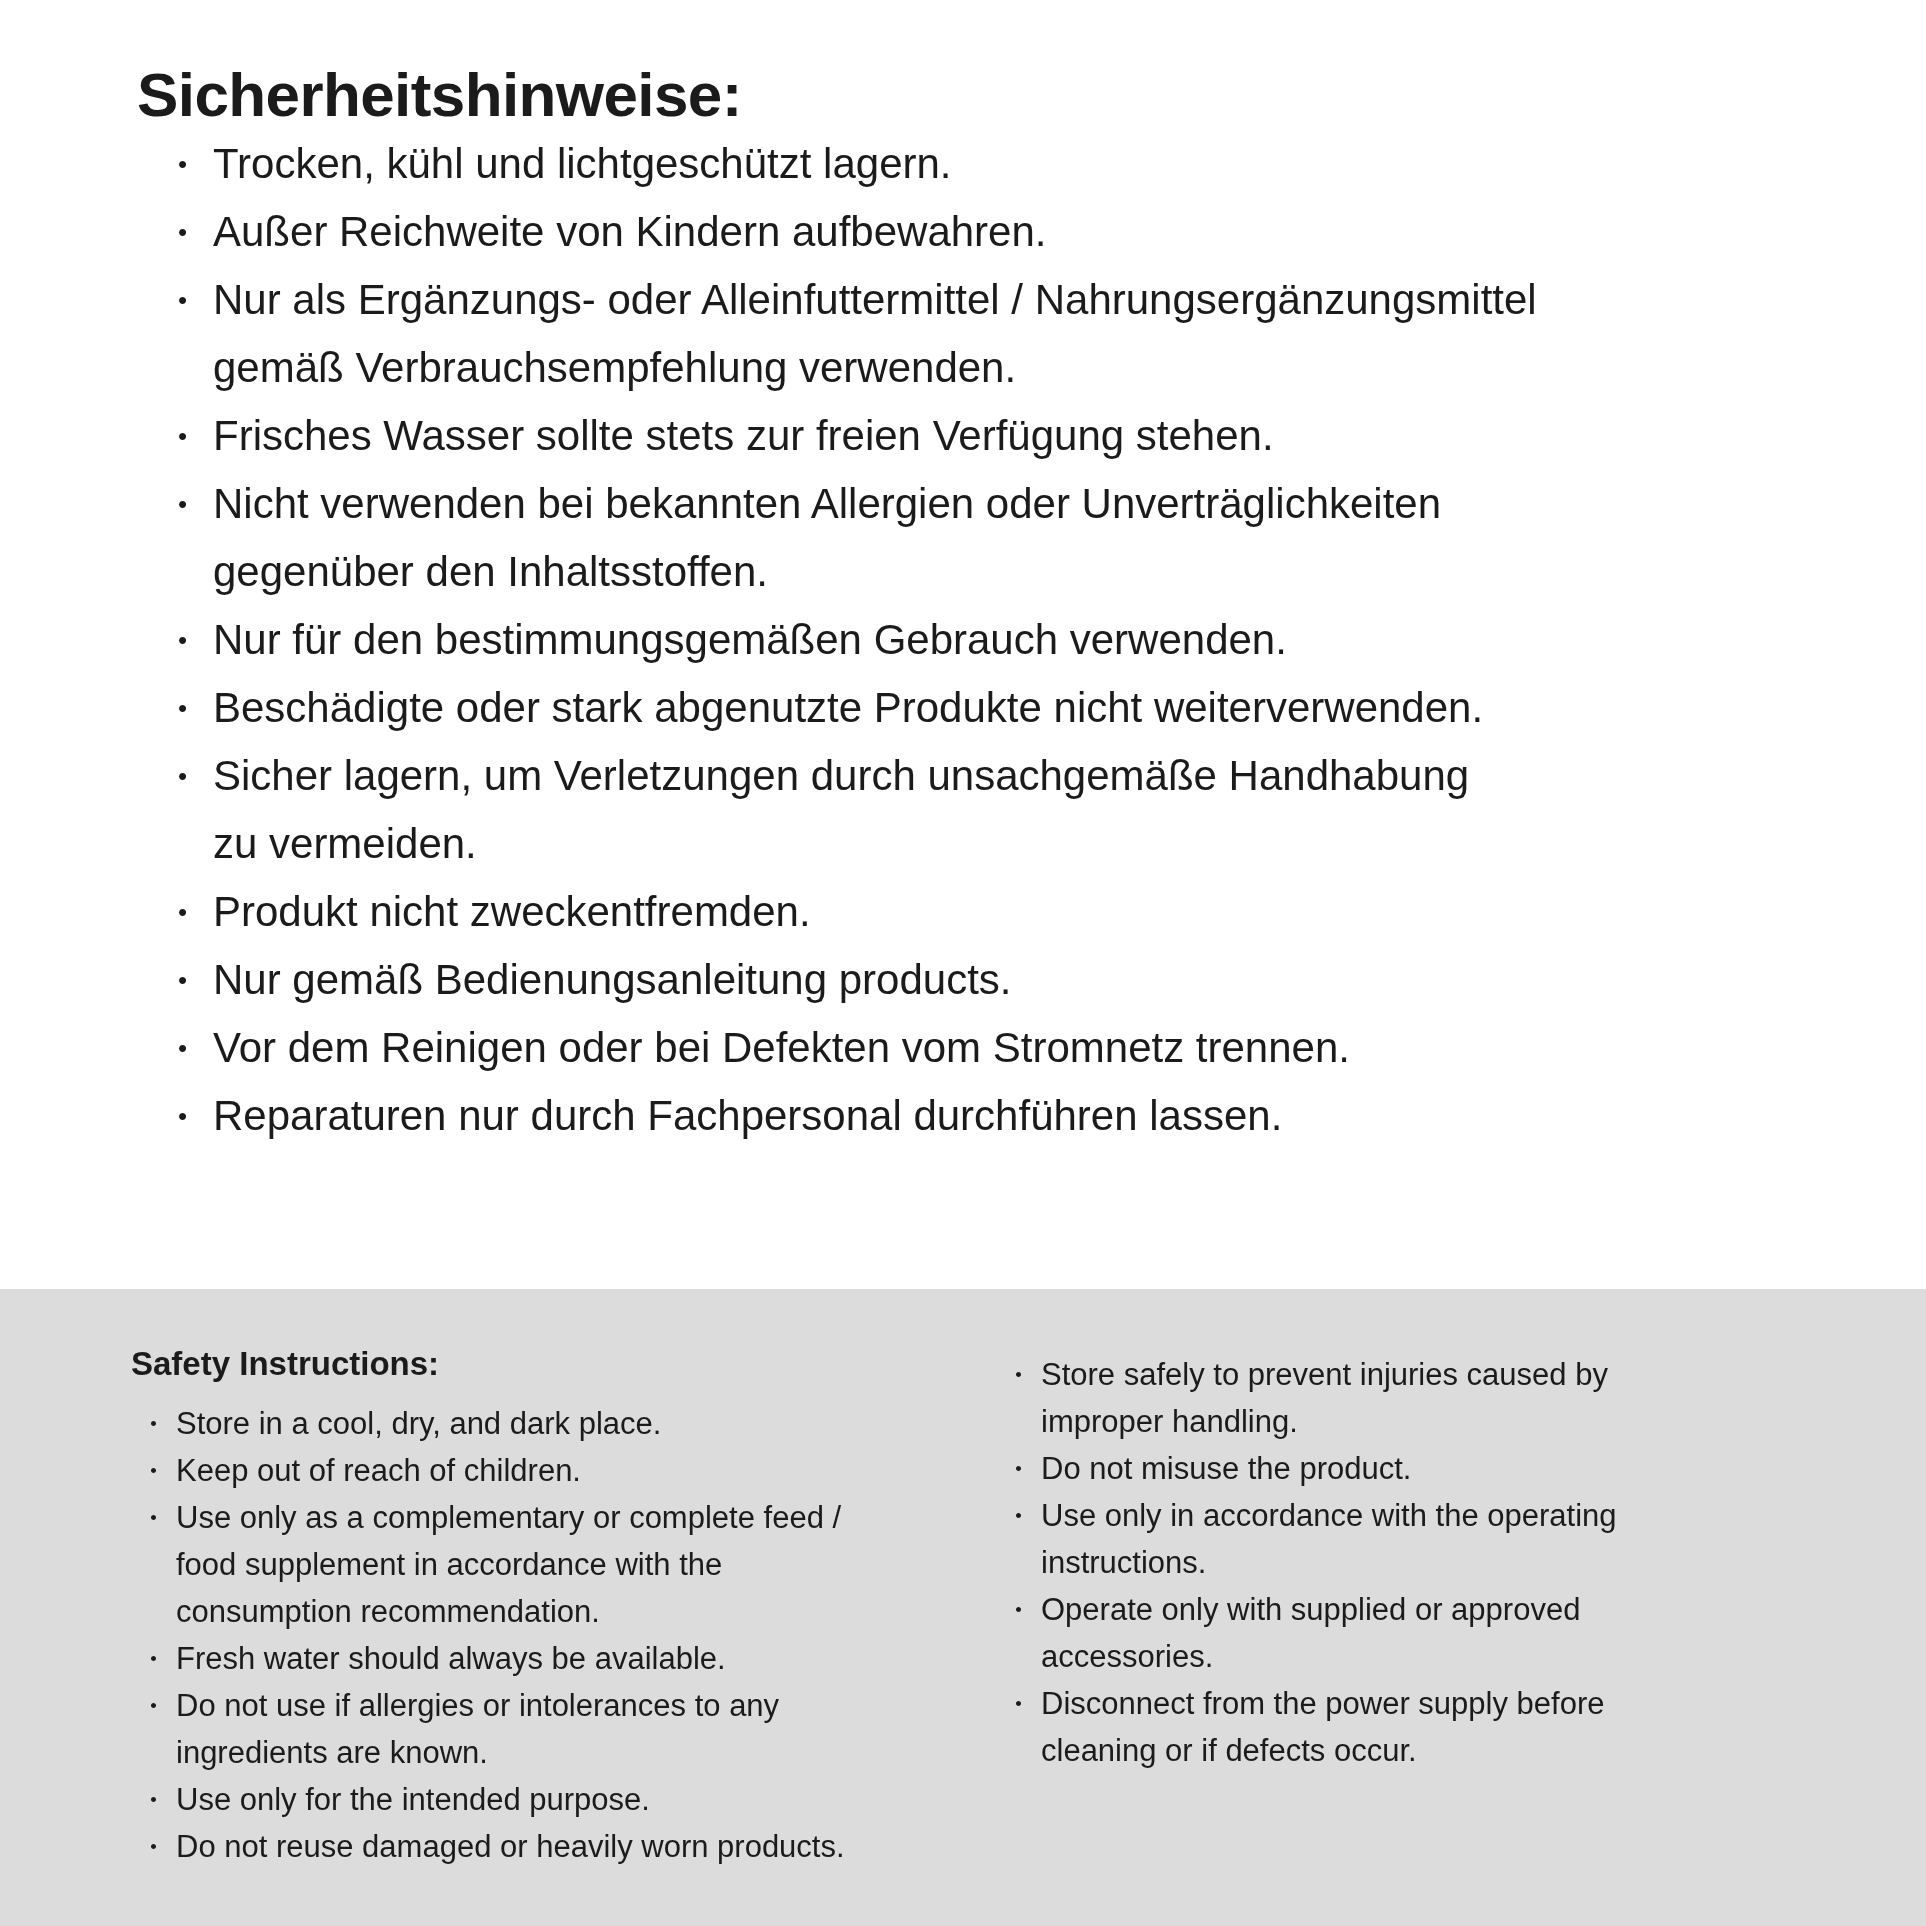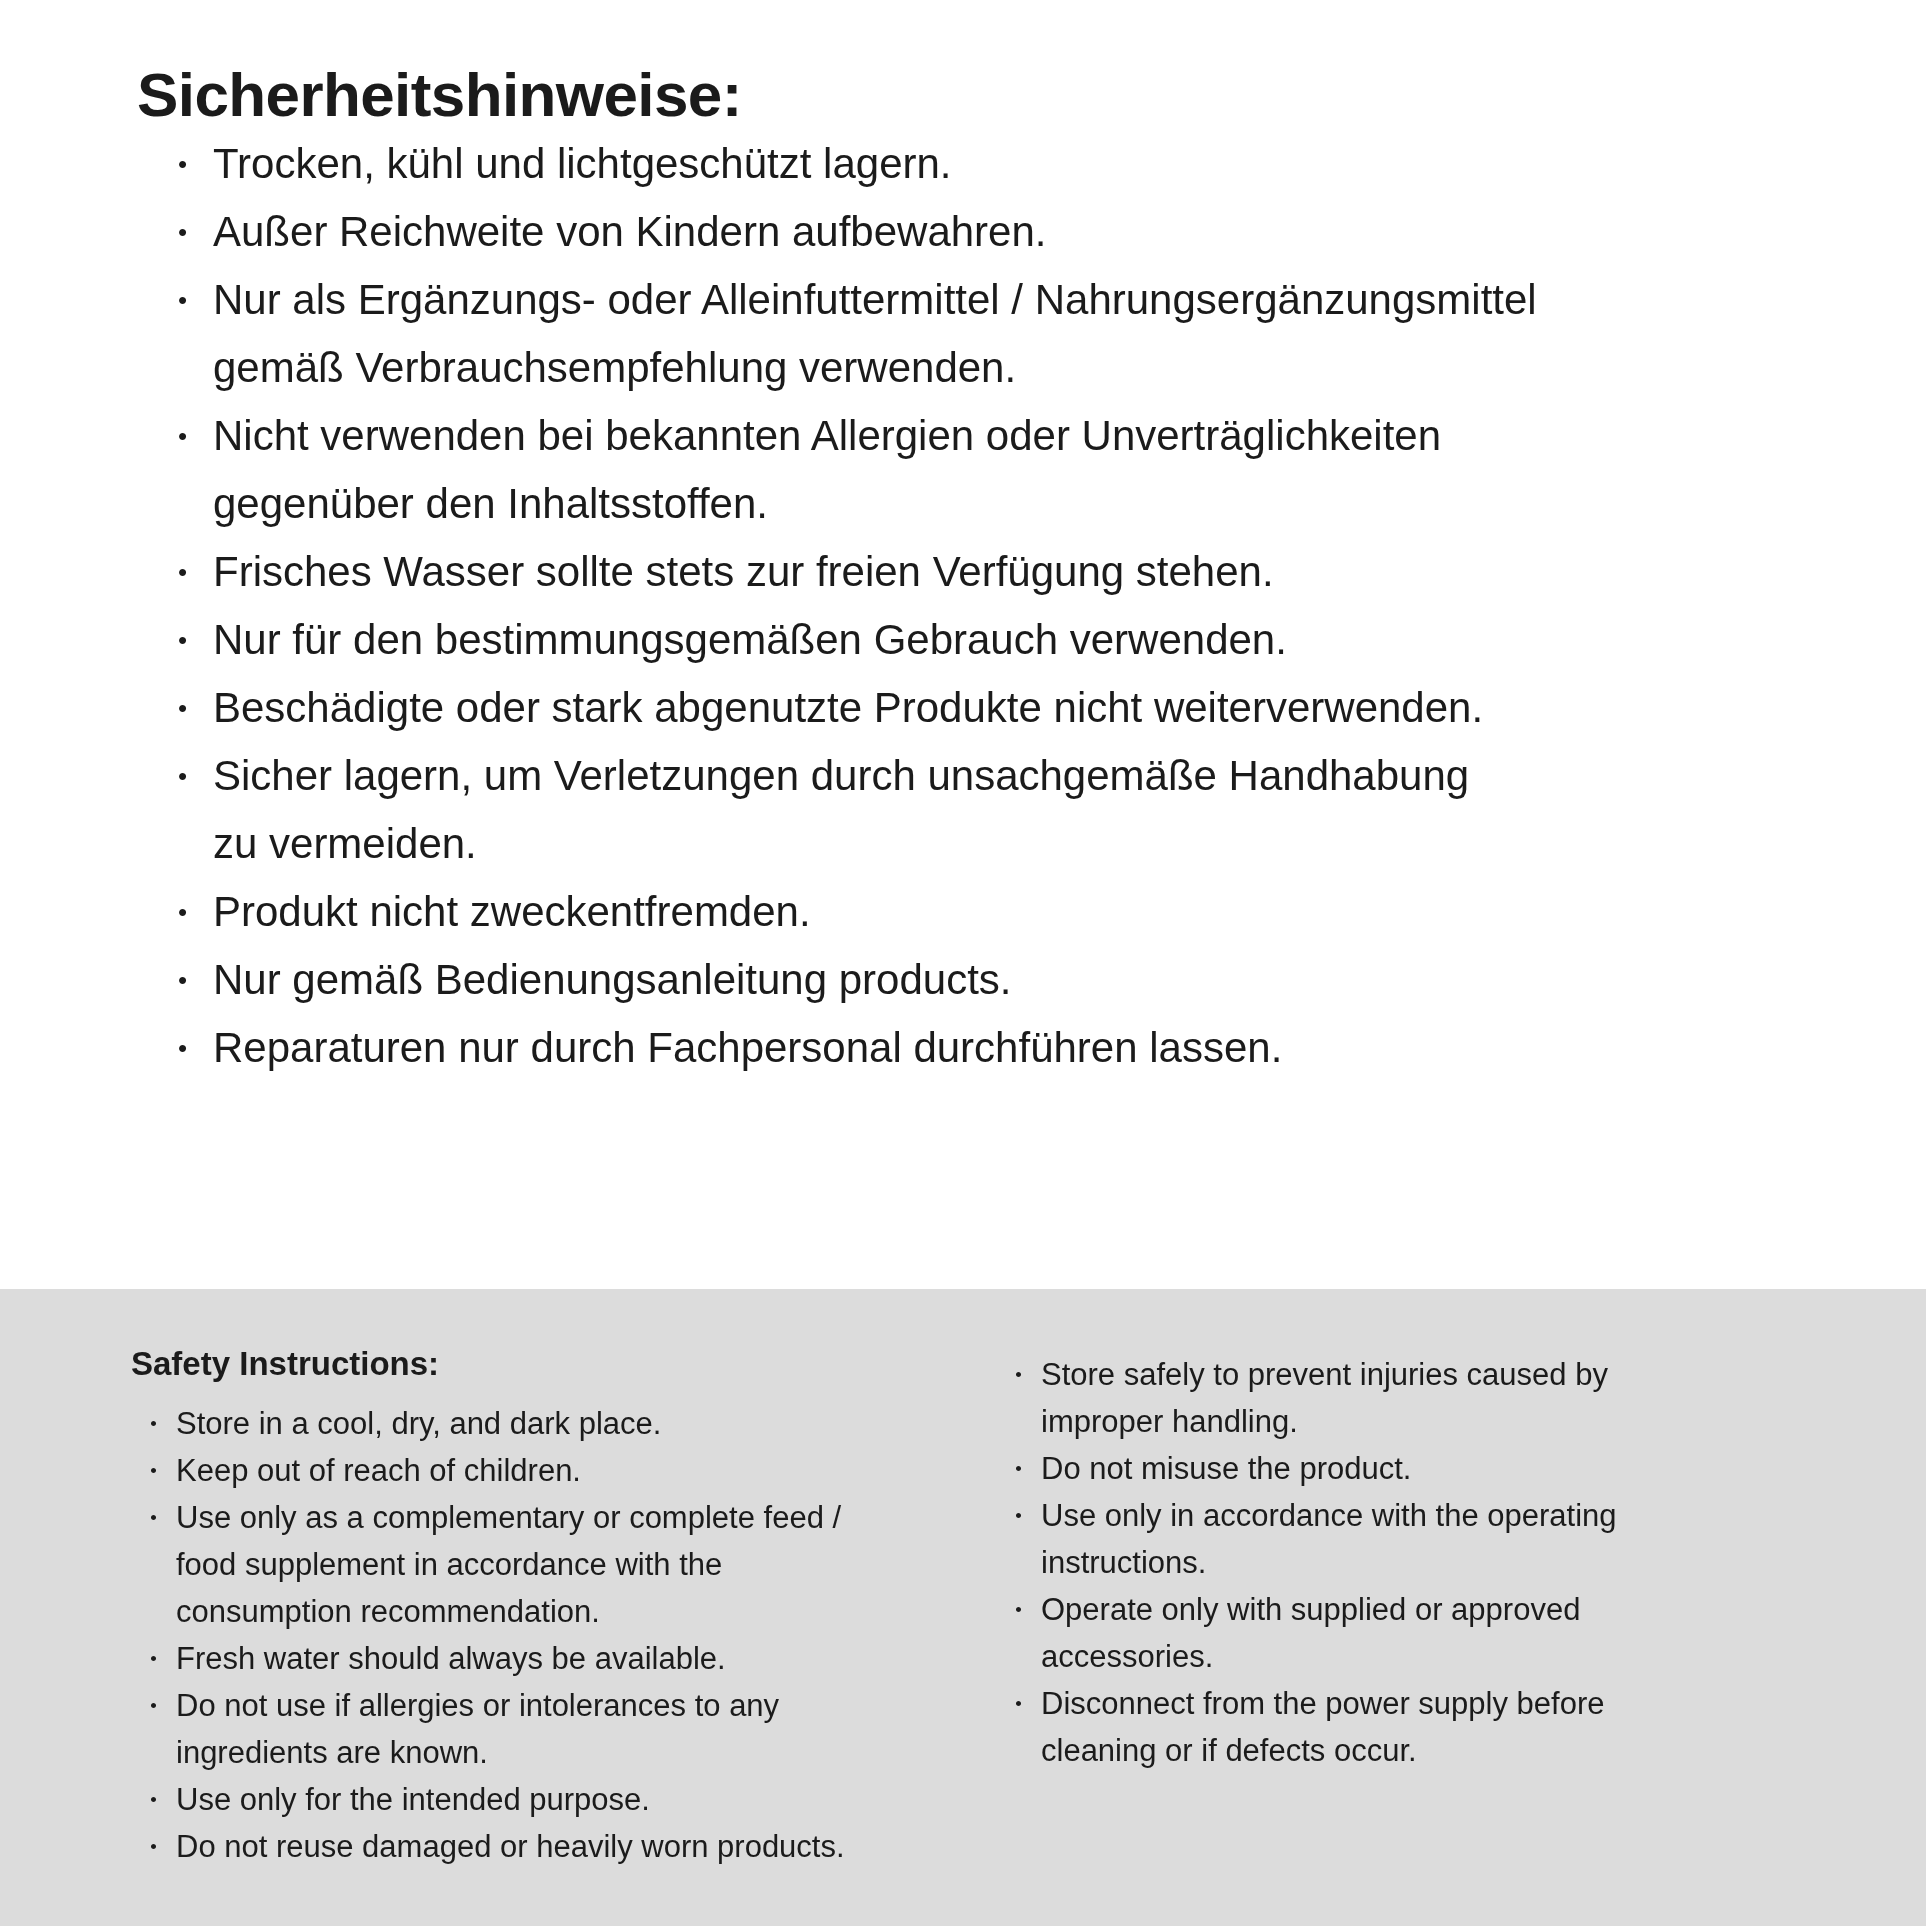--- a/index.html
+++ b/index.html
@@ -70,29 +70,30 @@
 
 <div class="page">
 
   <section>
     <h1 class="de-heading">Sicherheitshinweise:</h1>
     <ul class="de-list">
       <li>Trocken, kühl und lichtgeschützt lagern.</li>
       <li>Außer Reichweite von Kindern aufbewahren.</li>
       <li>Nur als Ergänzungs- oder Alleinfuttermittel / Nahrungsergänzungsmittel
 gemäß Verbrauchsempfehlung verwenden.</li>
+      <li>Frisches Wasser sollte stets zur freien Verfügung stehen.</li>
       <li>Nicht verwenden bei bekannten Allergien oder Unverträglichkeiten
 gegenüber den Inhaltsstoffen.</li>
-      <li>Frisches Wasser sollte stets zur freien Verfügung stehen.</li>
       <li>Nur für den bestimmungsgemäßen Gebrauch verwenden.</li>
       <li>Beschädigte oder stark abgenutzte Produkte nicht weiterverwenden.</li>
       <li>Sicher lagern, um Verletzungen durch unsachgemäße Handhabung
 zu vermeiden.</li>
       <li>Produkt nicht zweckentfremden.</li>
       <li>Nur gemäß Bedienungsanleitung products.</li>
+      <li>Vor dem Reinigen oder bei Defekten vom Stromnetz trennen.</li>
       <li>Reparaturen nur durch Fachpersonal durchführen lassen.</li>
     </ul>
   </section>
 
   <section class="en-panel">
     <div class="en-col-left">
       <h2 class="en-heading">Safety Instructions:</h2>
       <ul class="en-list">
         <li>Store in a cool, dry, and dark place.</li>
         <li>Keep out of reach of children.</li>

